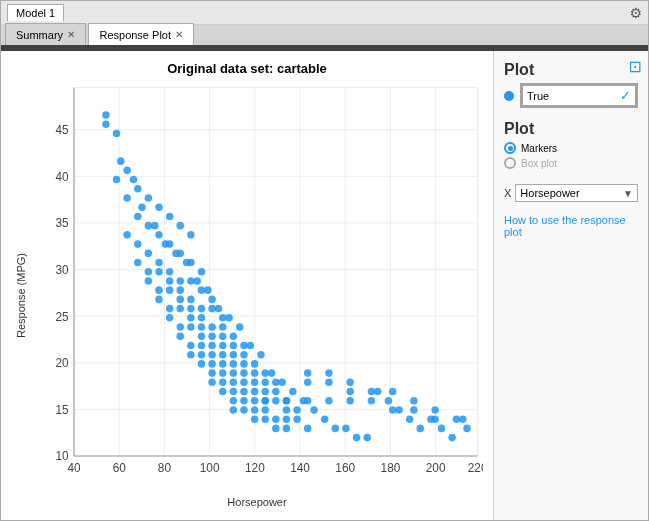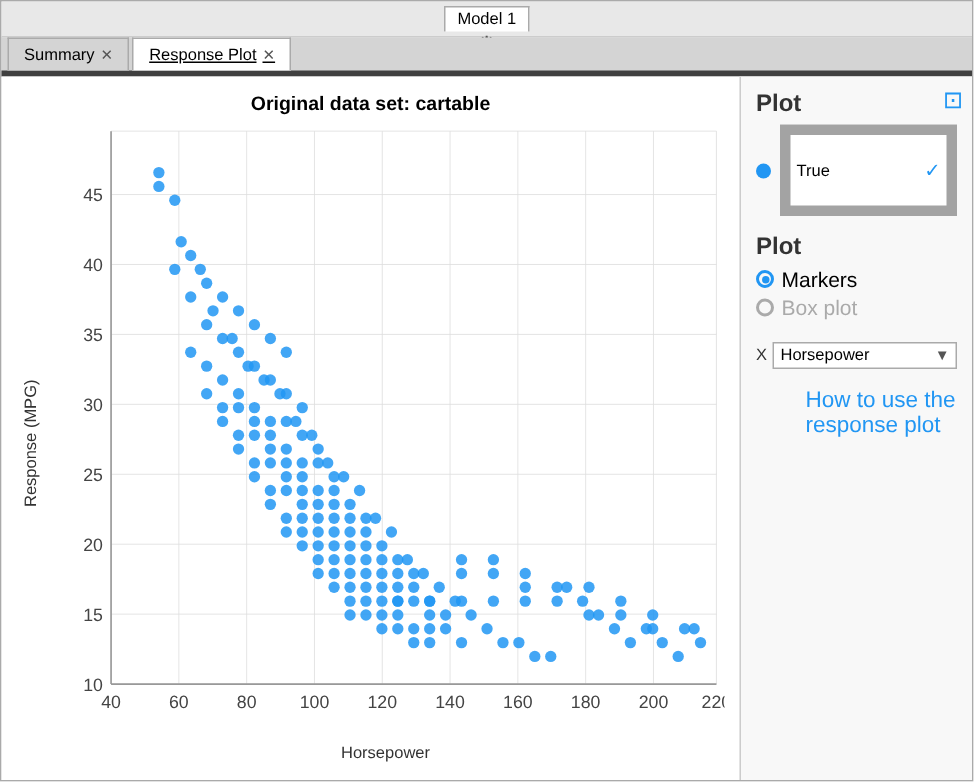--- a/index.html
+++ b/index.html
@@ -20,21 +20,20 @@
       flex-direction: column;
     }
     .title-bar {
       background: #e8e8e8;
       border-bottom: 1px solid #ccc;
       padding: 3px 6px;
       display: flex;
       align-items: center;
       justify-content: space-between;
       height: 24px;
-      flex-direction: column;
     }
     .title-bar-left {
       display: flex;
       align-items: center;
       gap: 4px;
     }
     .tab-model {
       background: white;
       border: 1px solid #aaa;
       border-bottom: none;
@@ -42,42 +41,41 @@
       font-size: 11px;
       cursor: pointer;
     }
     .gear-icon {
       font-size: 14px;
       color: #555;
       cursor: pointer;
     }
     .tab-bar {
       background: #d4d4d4;
-      border-bottom: 4px solid #404040;
+      border-bottom: 6px solid #404040;
       display: flex;
       align-items: flex-end;
       padding: 0 4px;
       height: 26px;
     }
     .tab {
       padding: 3px 10px;
       border: 1px solid #aaa;
       border-bottom: none;
       background: #d4d4d4;
       cursor: pointer;
       font-size: 11px;
       display: flex;
       align-items: center;
       gap: 4px;
       margin-right: 2px;
       height: 22px;
     }
     .tab.active {
       background: white;
-      text-decoration: underline;
     }
     .tab-close {
       font-size: 10px;
       color: #555;
       cursor: pointer;
     }
     .content-area {
       display: flex;
       flex: 1;
       background: white;
@@ -159,38 +157,38 @@
     }
     .blue-dot {
       width: 10px;
       height: 10px;
       border-radius: 50%;
       background: #2196F3;
       flex-shrink: 0;
     }
     .plot-label-box {
       flex: 1;
-      border: 7px solid #a3a3a3;
+      border: 3px solid #a3a3a3;
       background: white;
-      padding: 16px 4px;
+      padding: 2px 4px;
       font-size: 11px;
       display: flex;
       align-items: center;
       justify-content: space-between;
     }
     .check-icon {
       color: #2196F3;
       font-size: 13px;
     }
     .style-section {}
     .radio-row {
       display: flex;
       align-items: center;
       gap: 5px;
-      font-size: 14px;
+      font-size: 10px;
       margin-bottom: 3px;
     }
     .radio-circle {
       width: 12px;
       height: 12px;
       border-radius: 50%;
       border: 2px solid #2196F3;
       display: flex;
       align-items: center;
       justify-content: center;
@@ -231,24 +229,23 @@
       align-items: center;
       justify-content: space-between;
       cursor: pointer;
     }
     .dropdown-arrow {
       font-size: 10px;
       color: #555;
     }
     .help-link {
       color: #2196F3;
-      font-size: 15px;
+      font-size: 11px;
       text-decoration: none;
       cursor: pointer;
-      margin-left: 33px;
     }
     svg.chart {
       width: 100%;
       height: 100%;
     }
   </style>
 </head>
 <body>
 
 <div class="window">

